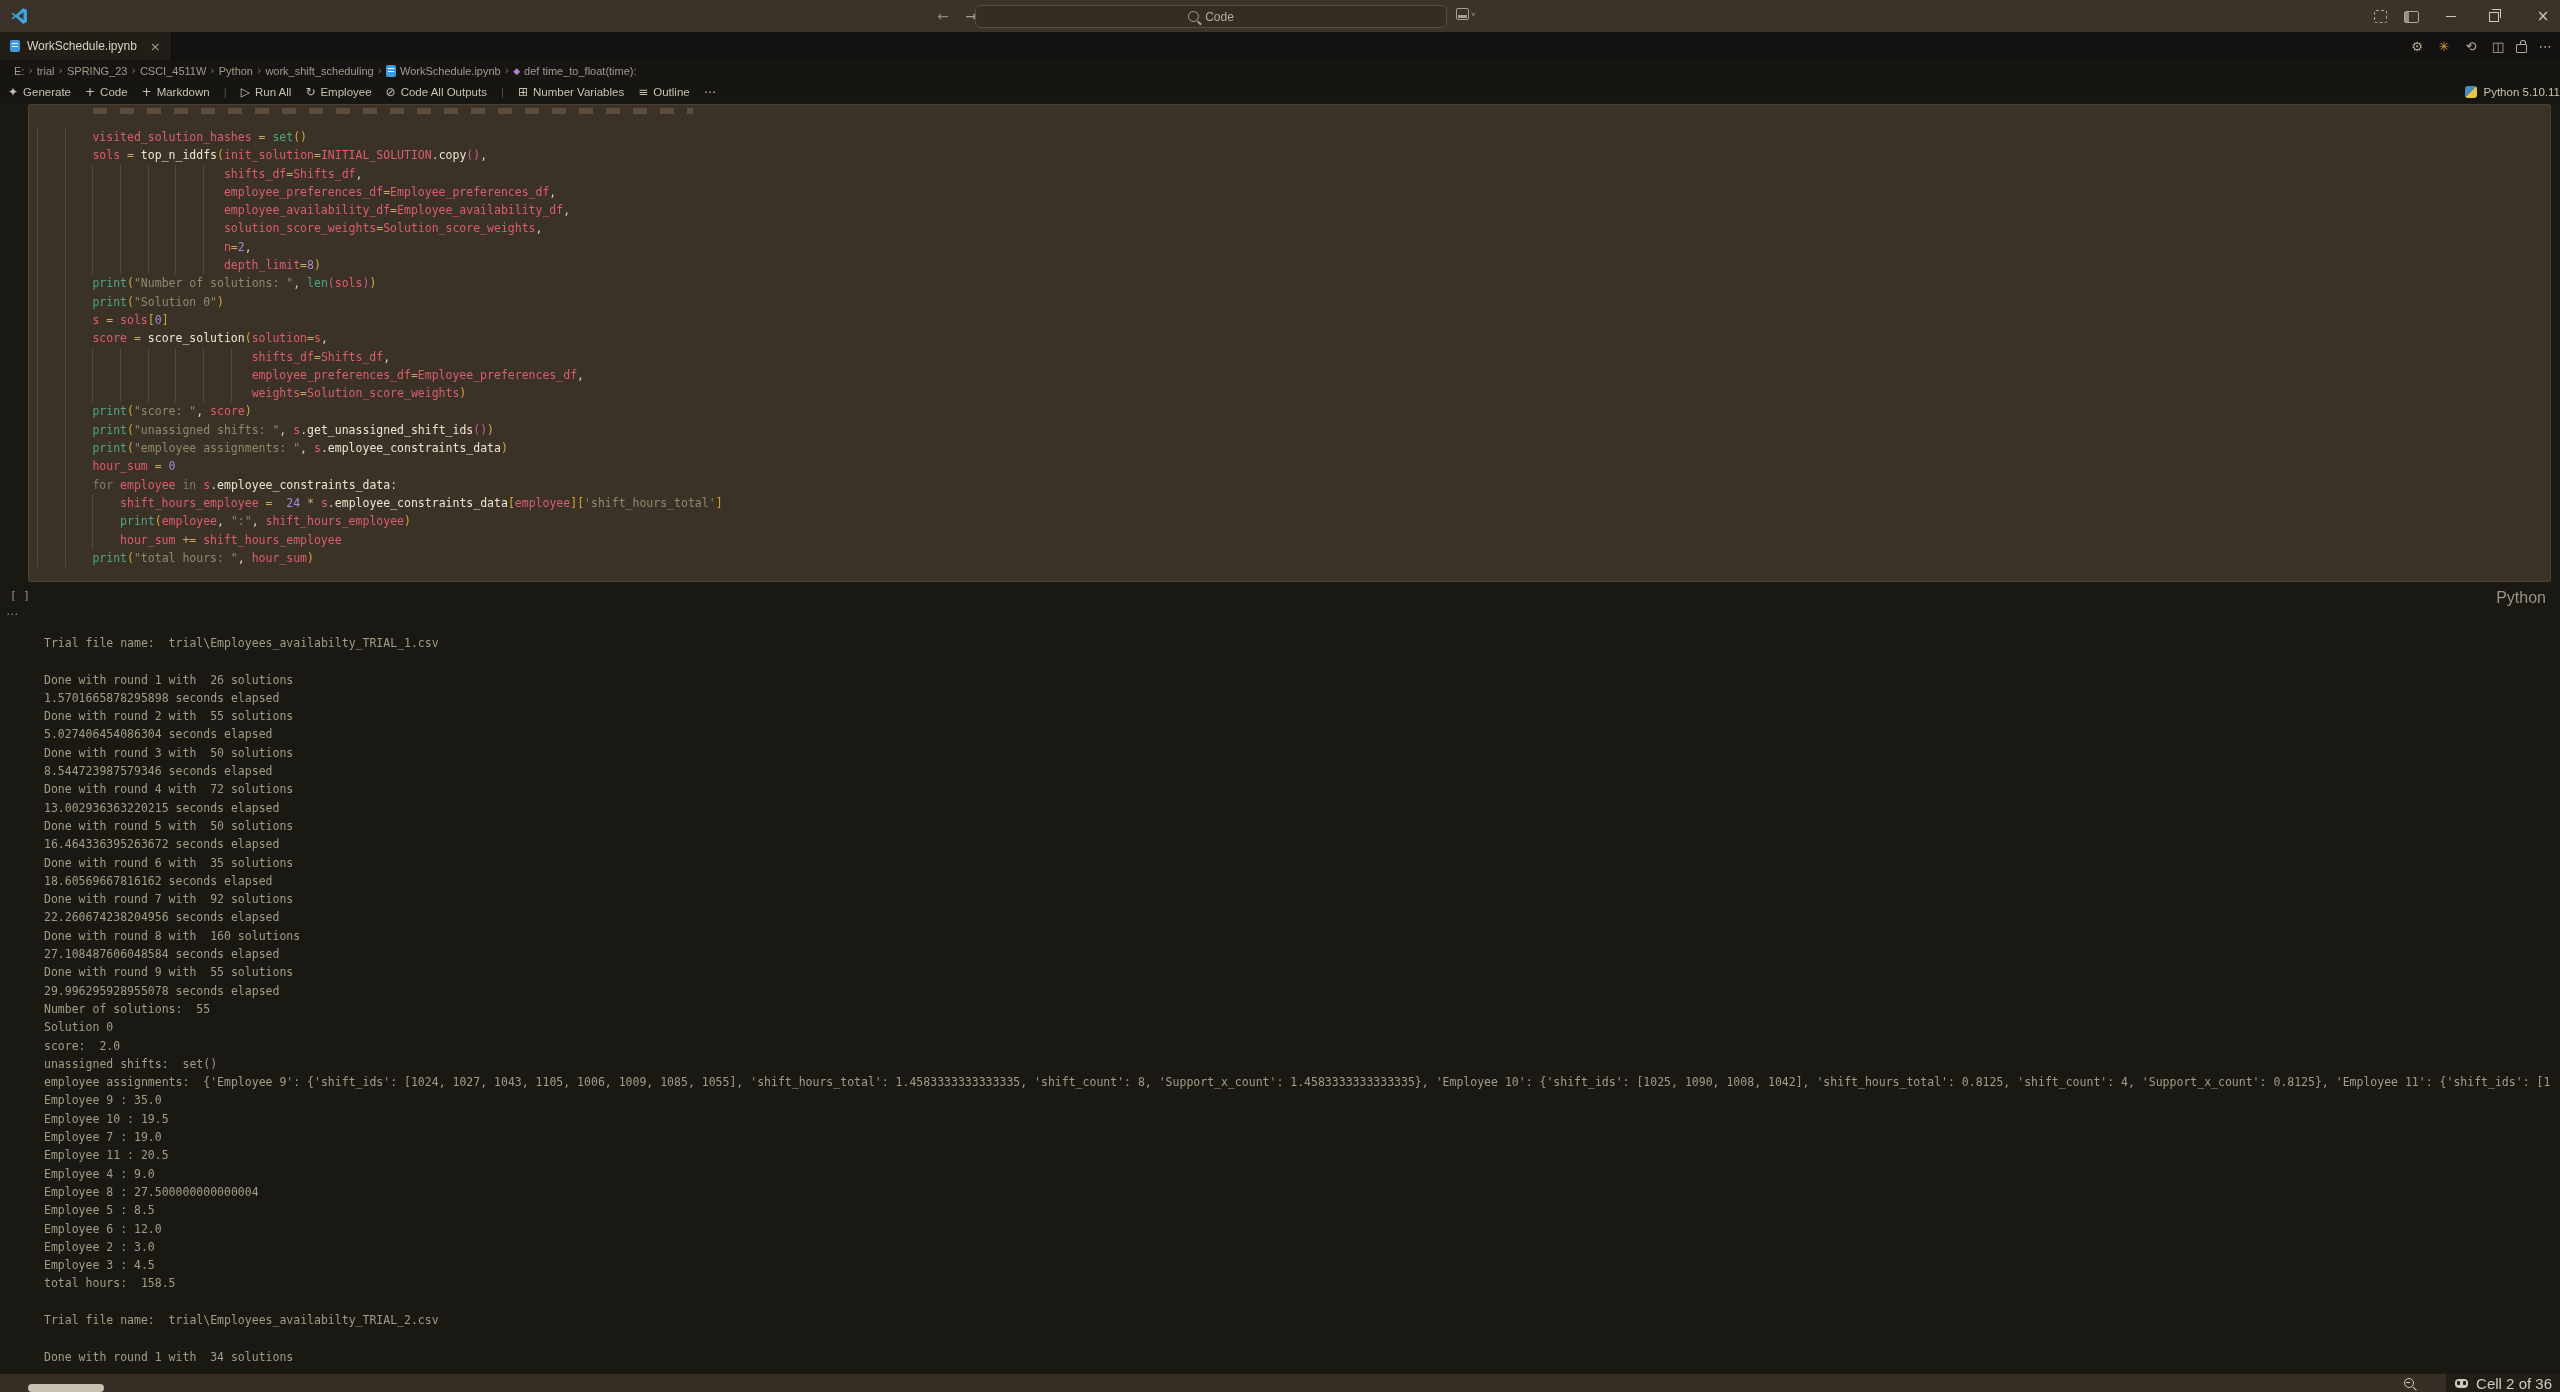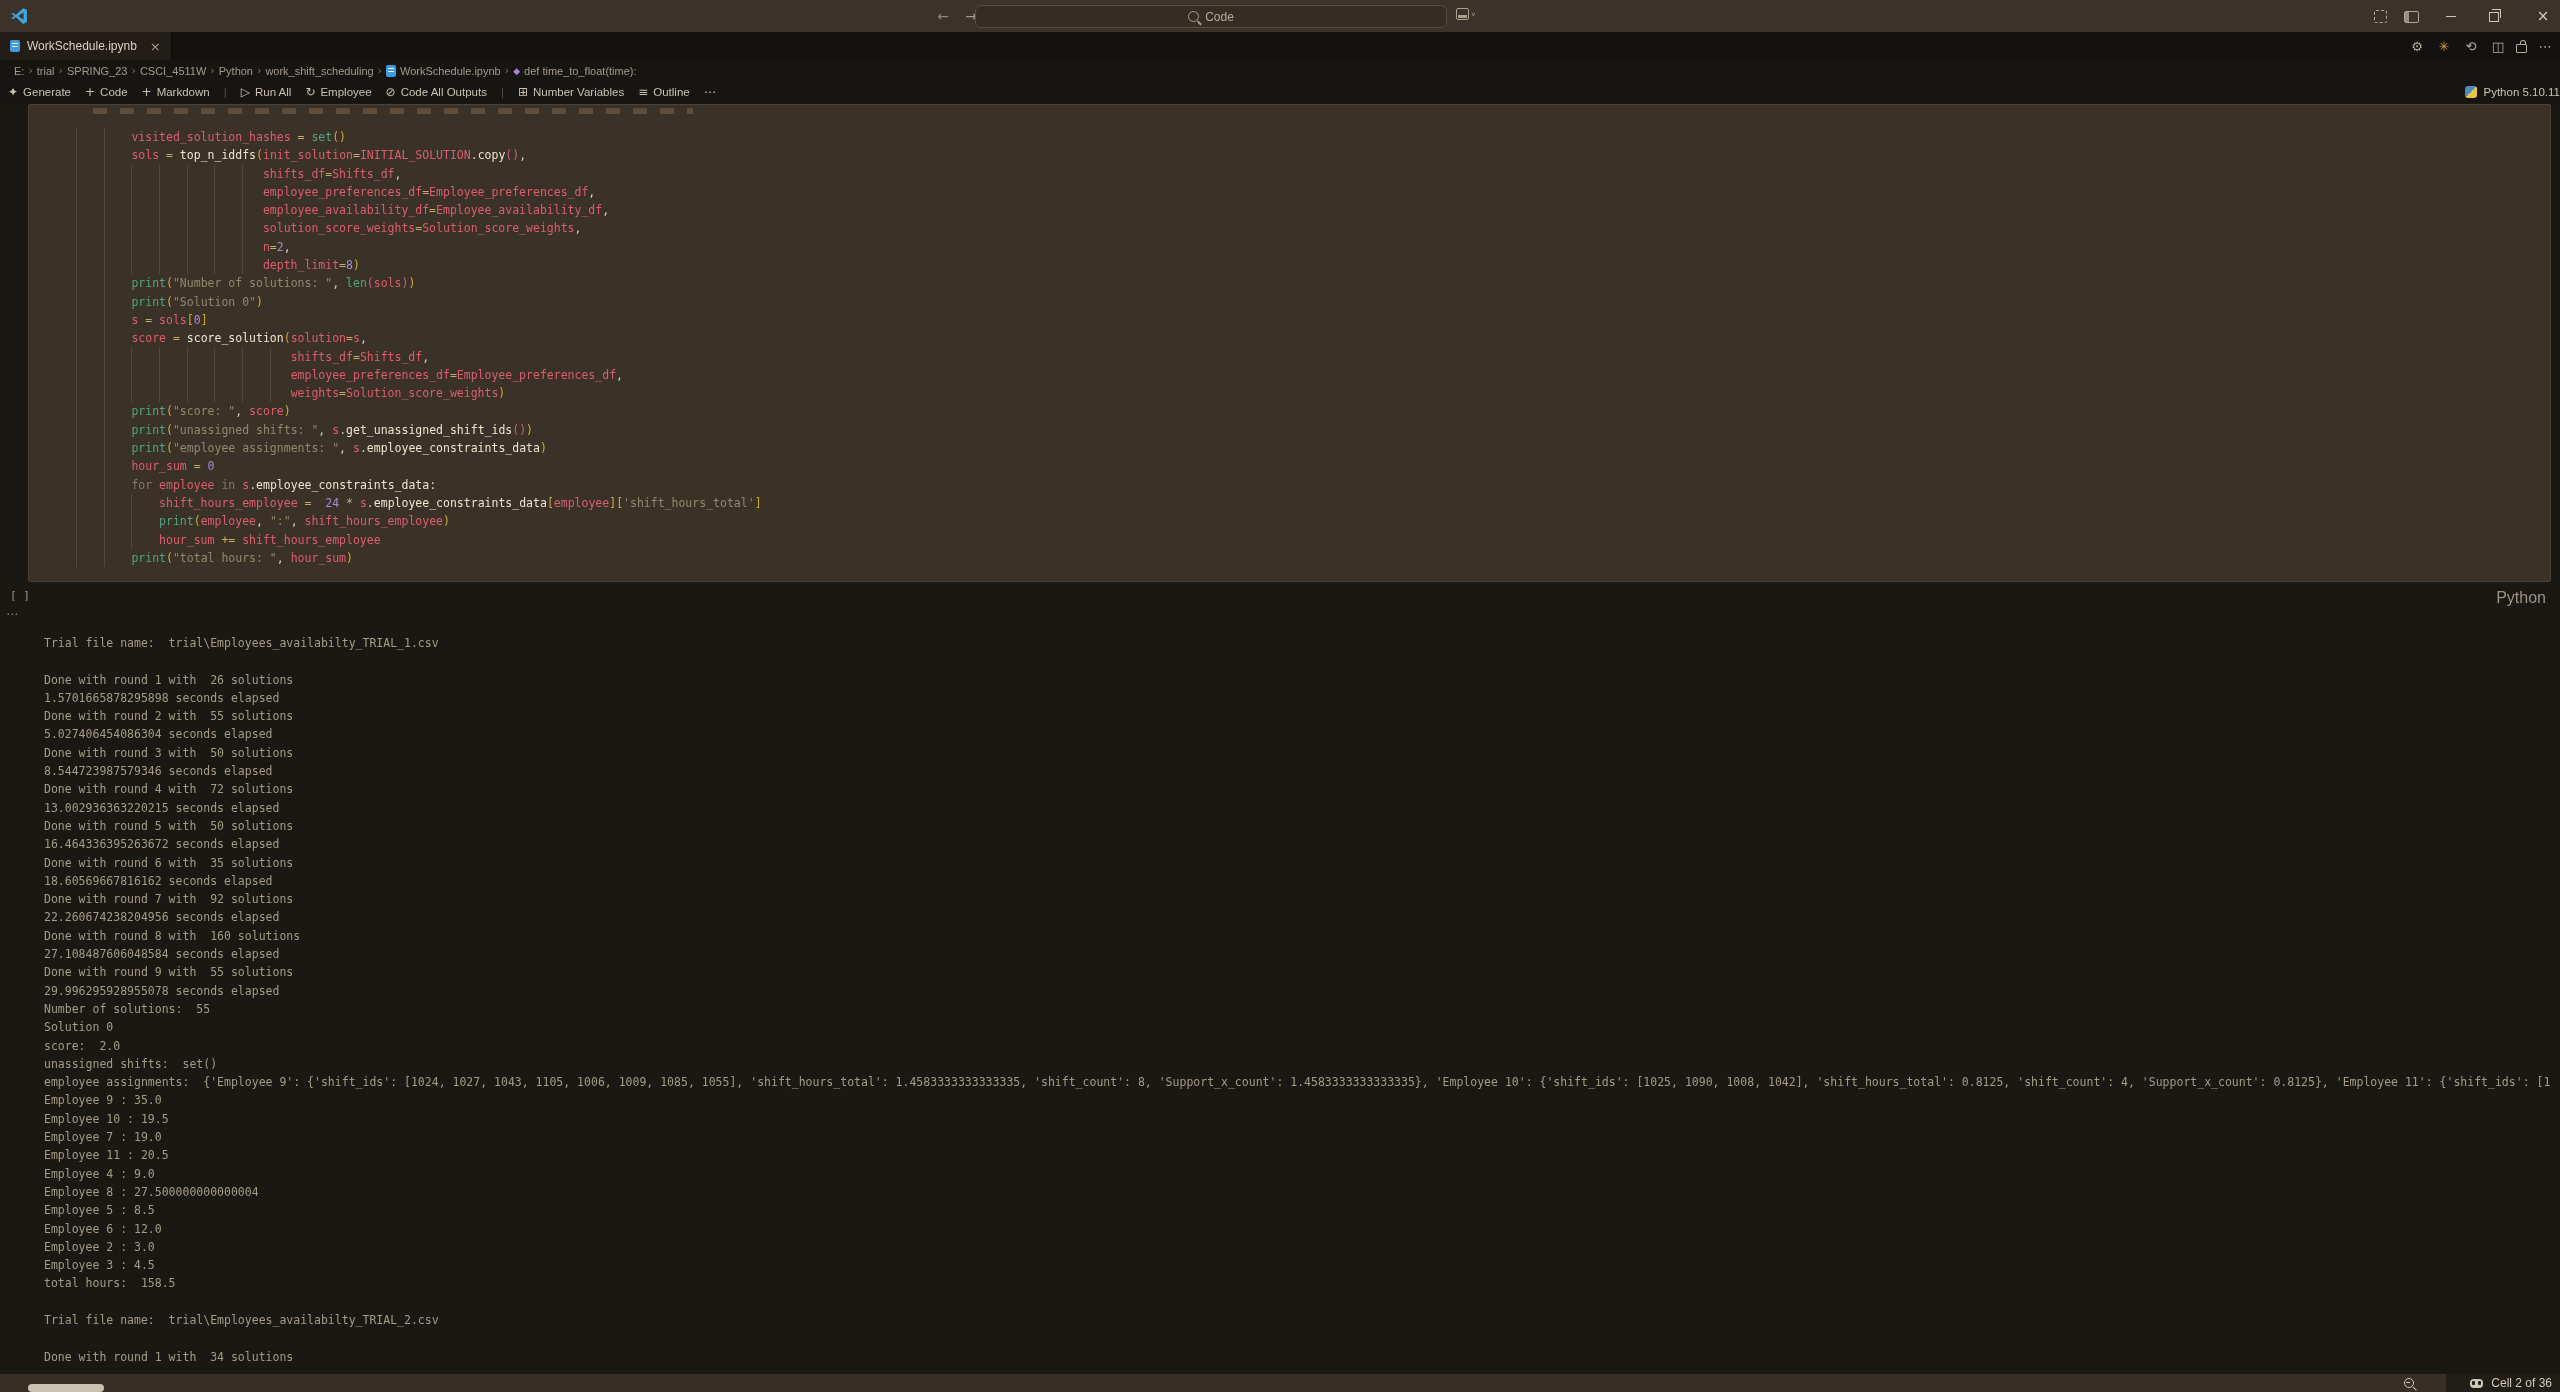--- a/index.html
+++ b/index.html
@@ -64,41 +64,41 @@
   .kernel{position:absolute;right:8px;top:0;height:22px;display:flex;align-items:center;gap:6px;font-size:11.5px;color:#c9c1b1;}
   .i-python{width:12px;height:12px;display:inline-block;background:linear-gradient(135deg,#4b8bbe 50%,#e8c63f 50%);border-radius:3px;}
 
   
   .notebook{position:absolute;left:0;top:103px;width:2560px;height:1271px;background:#191813;}
   .cell-editor{position:absolute;left:28px;top:1px;width:2521px;height:476px;background:#3a3127;
                border:1px solid #4a4033;border-radius:2px;overflow:hidden;}
   .clipped-line{position:absolute;left:64px;top:3px;width:600px;height:6px;opacity:.45;
                 background:repeating-linear-gradient(90deg,#8a6f52 0 14px,transparent 14px 27px);}
   .code-area{position:absolute;left:8px;top:23px;right:0;font-family:"DejaVu Sans Mono",monospace;
-             font-size:11.5px;line-height:18.3px;white-space:pre;margin-left:39px;}
+             font-size:11.5px;line-height:18.3px;white-space:pre;}
   .code-line{height:18.3px;}
   .ind{display:inline-block;height:18.3px;vertical-align:top;
        background:repeating-linear-gradient(90deg,#55483a 0 1px,transparent 1px 4ch);}
   .tk-v{color:#dd5d6d;} .tk-f{color:#efe5cd;} .tk-b{color:#4fa584;} .tk-s{color:#8f8a6c;}
   .tk-n{color:#a88bd4;} .tk-o{color:#c9a96a;} .tk-k{color:#847b69;text-align:center;} .tk-y{color:#cfa93d;}
   .tk-m{color:#c95f8e;} .tk-w{color:#d8d0bf;}
   .exec-count{position:absolute;left:10px;top:486px;font-family:"DejaVu Sans Mono",monospace;
               font-size:11px;color:#9c9383;}
   .cell-lang{position:absolute;right:14px;top:486px;font-size:16px;color:#9c9383;}
   .out-more{position:absolute;left:6px;top:504px;font-size:12px;color:#8f8676;font-family:"DejaVu Sans",sans-serif;}
   .output{position:absolute;left:0;top:531px;width:2560px;bottom:0;overflow:hidden;
           font-family:"DejaVu Sans Mono",monospace;font-size:11.5px;line-height:18.3px;
           color:#a59c85;white-space:pre;padding-left:44px;}
   .out-line{height:18.3px;}
 
   
   .statusbar{position:absolute;left:0;top:1374px;width:2560px;height:18px;background:#372f26;}
   .sb-dark{position:absolute;right:0;top:0;width:106px;height:18px;background:#211d17;
            display:flex;align-items:center;justify-content:flex-end;gap:8px;padding-right:8px;}
-  .sb-cell{font-size:12px;color:#d2cabb;}
+  .sb-cell{font-size:15px;color:#d2cabb;}
   .i-zoomout{position:absolute;right:146px;top:4px;width:8px;height:8px;border:1.4px solid #cfc7b8;border-radius:50%;}
   .i-zoomout::before{content:"";position:absolute;left:1px;top:3px;width:4px;height:1.2px;background:#cfc7b8;}
   .i-zoomout::after{content:"";position:absolute;width:5px;height:1.4px;background:#cfc7b8;transform:rotate(45deg);right:-4px;bottom:-2px;}
   .i-copilot{width:13px;height:9px;background:#cfc7b6;border-radius:4px;position:relative;display:inline-block;}
   .i-copilot::before{content:"";position:absolute;left:2px;top:2px;width:3px;height:4px;background:#211d17;border-radius:1px;}
   .i-copilot::after{content:"";position:absolute;right:2px;top:2px;width:3px;height:4px;background:#211d17;border-radius:1px;}
   .hscroll-thumb{position:absolute;left:28px;top:1384px;width:76px;height:8px;background:#c9c1b1;border-radius:4px;}
 </style>
 </head>
 <body>

